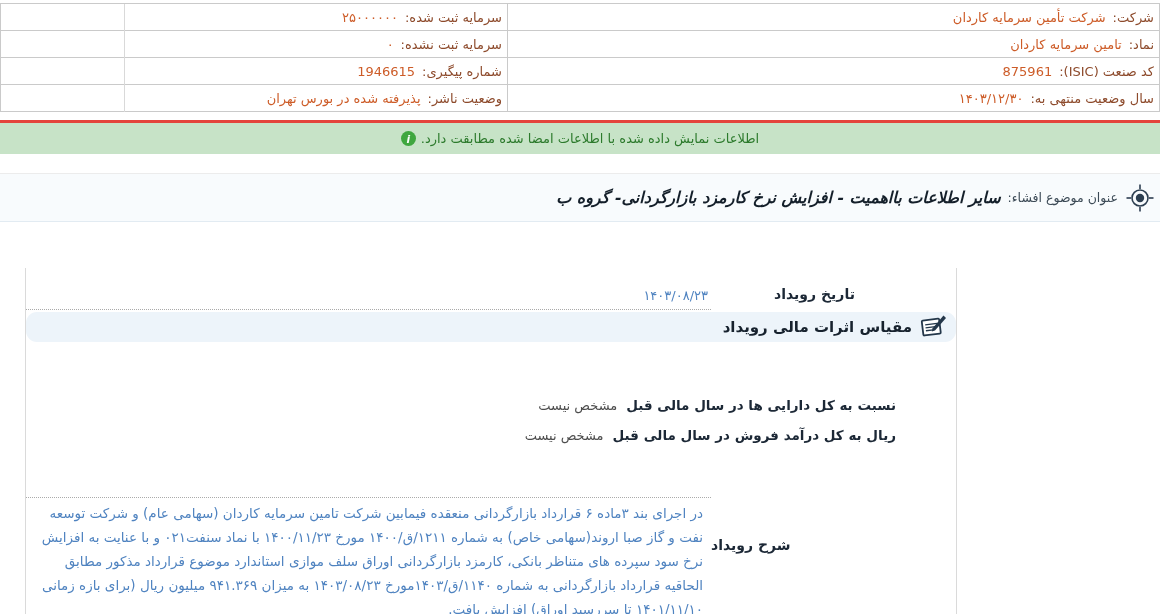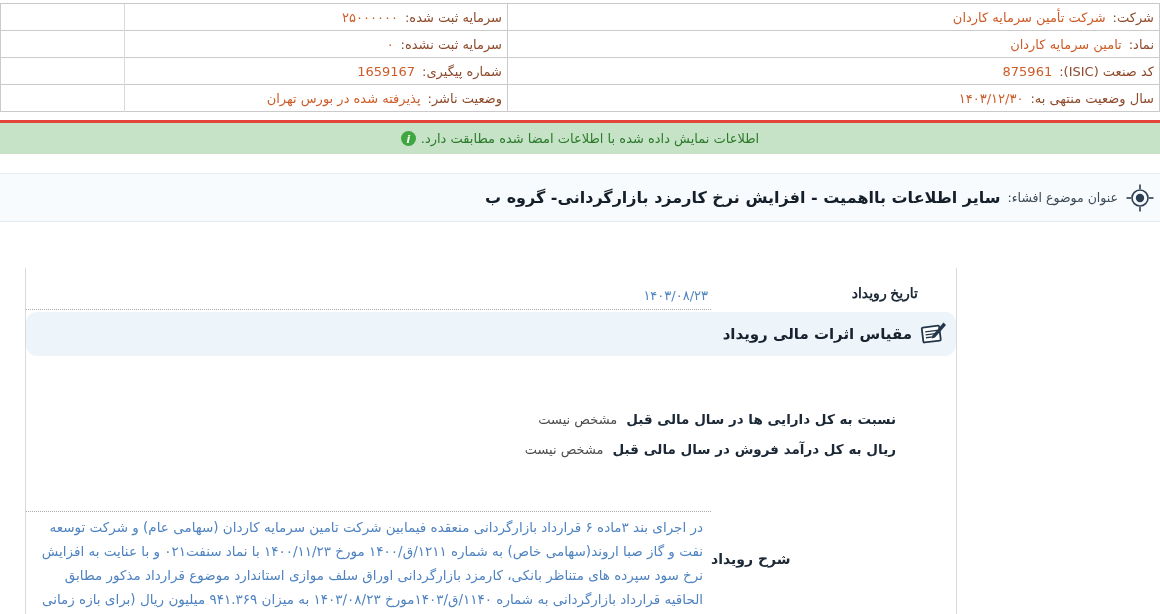--- a/index.html
+++ b/index.html
@@ -24,34 +24,34 @@
   .info-icon { width:15px; height:15px; border-radius:50%; background:#3fa73f;
     color:#fff; font-size:10.5px; font-weight:bold; font-style:italic;
     display:inline-flex; align-items:center; justify-content:center; flex:0 0 auto; }
 
   
   .subject-bar { margin-top:19px; height:47px; background:#f8fbfd;
     border-top:1px solid #ececec; border-bottom:1px solid #e2ebf2;
     display:flex; align-items:center; padding:0 5px; gap:7px; }
   .crosshair { flex:0 0 auto; }
   .subject-prefix { font-size:12.5px; color:#3c4a56; white-space:nowrap; }
-  .subject-title { font-size:16px; font-weight:bold; color:#141f2a; white-space:nowrap; }
+  .subject-title { font-size:16px; font-weight:bold; color:#141f2a; white-space:nowrap;font-style:italic; }
 
   
   .panel { margin:0 203px 0 25px; height:392px;
     border-left:1px solid #dadada; border-right:1px solid #dadada; box-sizing:border-box; }
   .flabel { font-weight:bold; color:#1c2836; font-size:14px; }
 
   .date-row { margin-top:46px; display:flex; align-items:flex-end; height:42px; }
-  .date-label { width:245px; box-sizing:border-box; padding:0 38px 8px 0; text-align:right;font-family:Liberation Serif, serif; }
+  .date-label { width:245px; box-sizing:border-box; padding:0 38px 8px 0; text-align:center; }
   .date-value-cell { flex:1; border-bottom:1px dotted #a9a9a9; text-align:right;
     padding:0 3px 5px 3px;margin-top:25px; }
   .date-value { color:#4f83c0; font-size:13px; }
 
-  .section-header { margin-top:2px; height:44px; background:#edf4fa; display:flex;
+  .section-header { margin-top:2px; height:30px; background:#edf4fa; display:flex;
     align-items:center; gap:7px; padding-right:10px;border-radius:11px; }
   .section-title { font-weight:bold; font-size:15px; color:#17222e; }
 
   .ratios { margin-top:48px; }
   .ratio-row { display:flex; align-items:center; gap:9px; height:30px;
     padding-right:60px; }
   .ratio-row .flabel { font-size:13.5px; }
   .rvalue { color:#4c4c4c; font-size:13px; }
 
   .desc-row { margin-top:18px; display:flex; }
@@ -89,21 +89,21 @@
       <div class="info-row">
         <span class="ilabel">سرمایه ثبت شده:</span>
         <span class="ivalue">۲۵۰۰۰۰۰۰</span>
       </div>
       <div class="info-row">
         <span class="ilabel">سرمایه ثبت نشده:</span>
         <span class="ivalue">۰</span>
       </div>
       <div class="info-row">
         <span class="ilabel">شماره پیگیری:</span>
-        <span class="ivalue">1659167</span>
+        <span class="ivalue">1946615</span>
       </div>
       <div class="info-row">
         <span class="ilabel">وضعیت ناشر:</span>
         <span class="ivalue">پذیرفته شده در بورس تهران</span>
       </div>
     </div>
     <div class="vline-left"></div>
   </div>
 
   <div class="red-line"></div>

